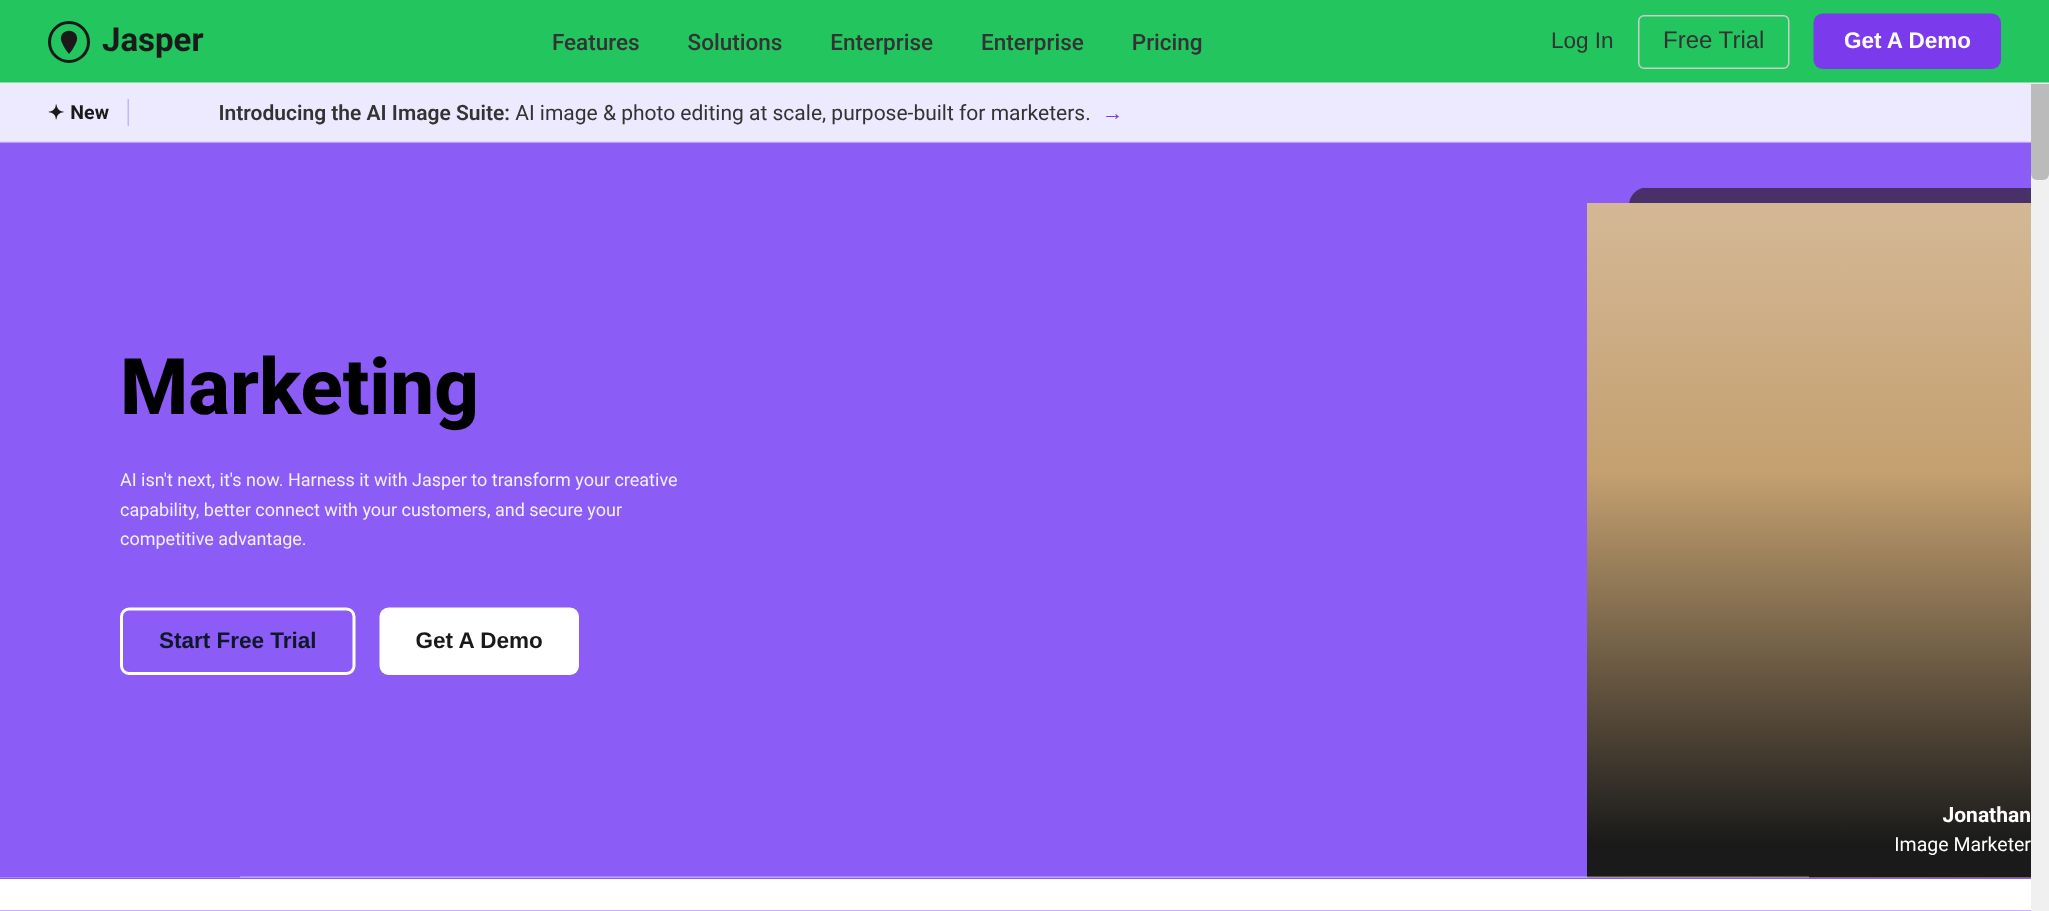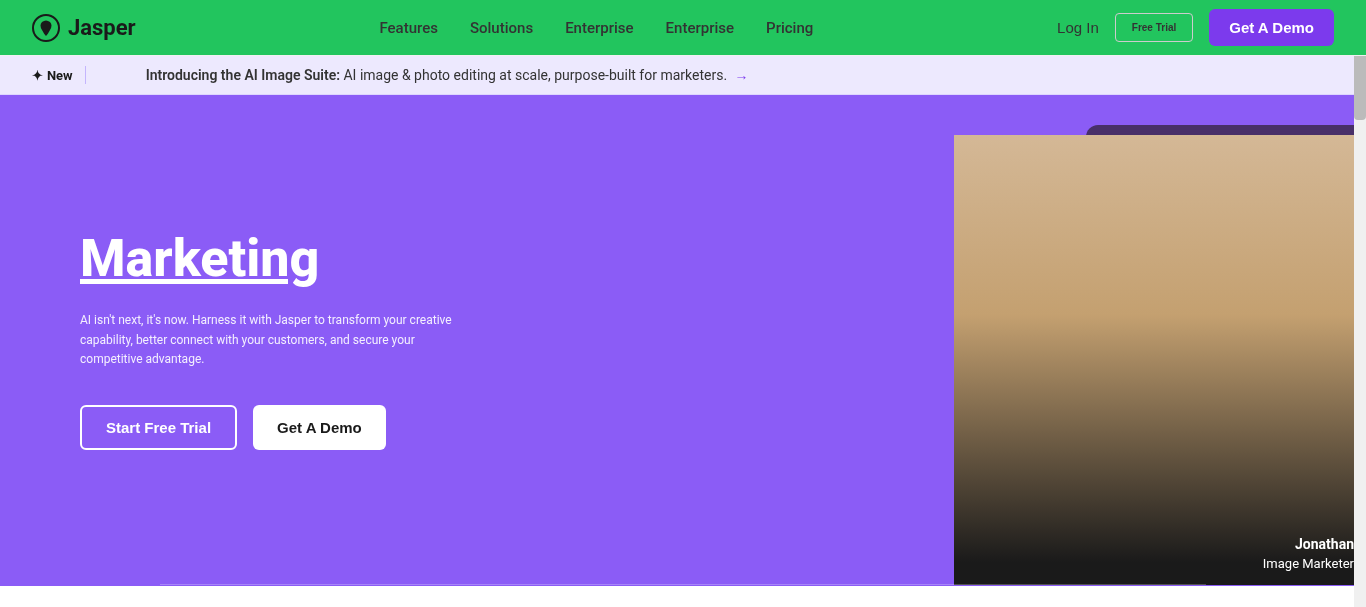--- a/index.html
+++ b/index.html
@@ -53,22 +53,22 @@
       font-size: 15px;
       font-weight: 500;
       color: #333;
       cursor: pointer;
     }
     .btn-free-trial {
       background: none;
       border: 1px solid #ccc;
       padding: 8px 16px;
       border-radius: 4px;
-      font-size: 10px;
-      font-weight: 700;
+      font-size: 16px;
+      font-weight: 400;
       color: #333;
       cursor: pointer;
     }
     .btn-get-demo {
       background: #7c3aed;
       color: #fff;
       border: none;
       padding: 10px 20px;
       border-radius: 6px;
       font-size: 15px;
@@ -121,38 +121,37 @@
     .hero-content {
       max-width: 480px;
       color: #fff;
       z-index: 2;
     }
     .hero-title {
       font-size: 52px;
       font-weight: 800;
       line-height: 1.1;
       margin-bottom: 24px;
-      color: #ffffff;
-      text-decoration: underline;
+      color: #000000;
     }
     .hero-subtitle {
       font-size: 12px;
       line-height: 1.6;
       color: rgba(255,255,255,0.9);
       margin-bottom: 36px;
       max-width: 380px;
     }
     .hero-buttons {
       display: flex;
       gap: 16px;
     }
     .btn-start-trial {
       background: transparent;
       border: 2px solid #fff;
-      color: #ffffff;
+      color: #0f172a;
       padding: 12px 24px;
       border-radius: 6px;
       font-size: 15px;
       font-weight: 600;
       cursor: pointer;
     }
     .btn-hero-demo {
       background: #fff;
       border: none;
       color: #1a1a1a;
@@ -173,21 +172,21 @@
       display: flex;
       align-items: center;
       justify-content: flex-start;
     }
 
     
     .person-container {
       position: absolute;
       right: 0;
       bottom: 0;
-      width: 412px;
+      width: 308px;
       height: 450px;
       background: linear-gradient(135deg, #c4a882 0%, #b8956b 50%, #8b6914 100%);
       overflow: hidden;
     }
     .person-silhouette {
       position: absolute;
       bottom: 0;
       right: 0;
       width: 100%;
       height: 100%;

